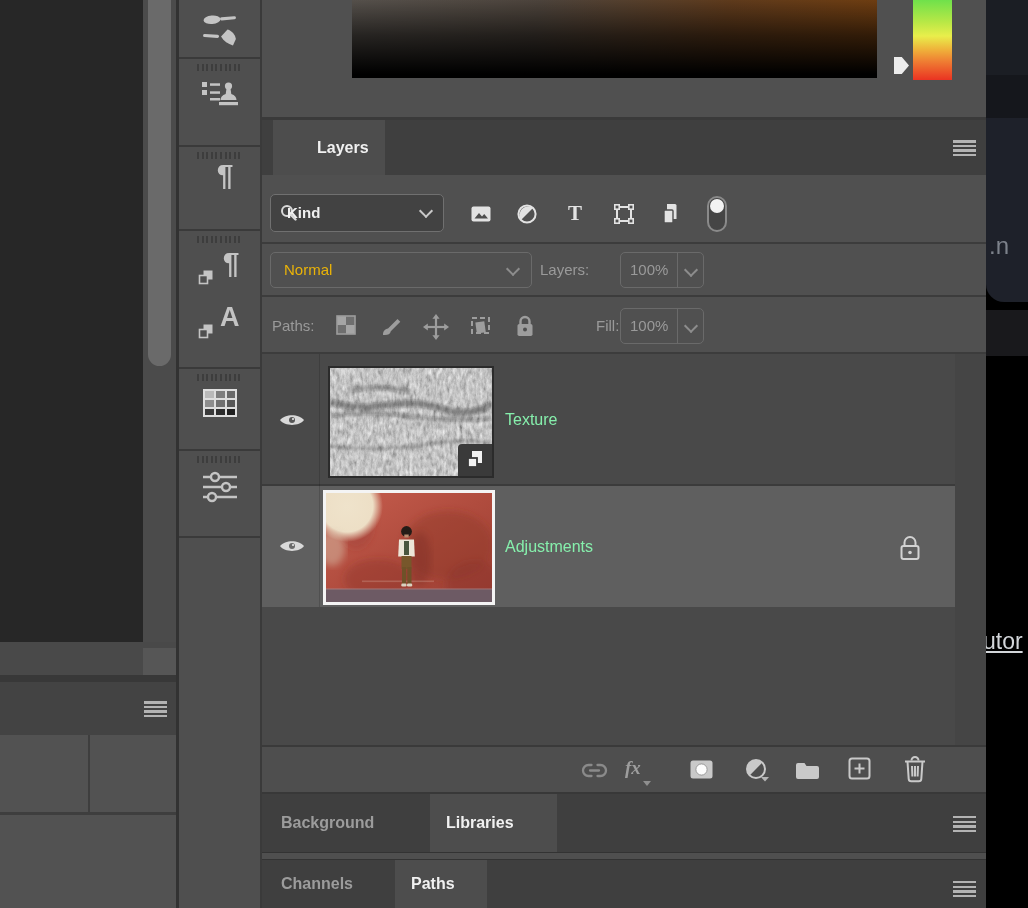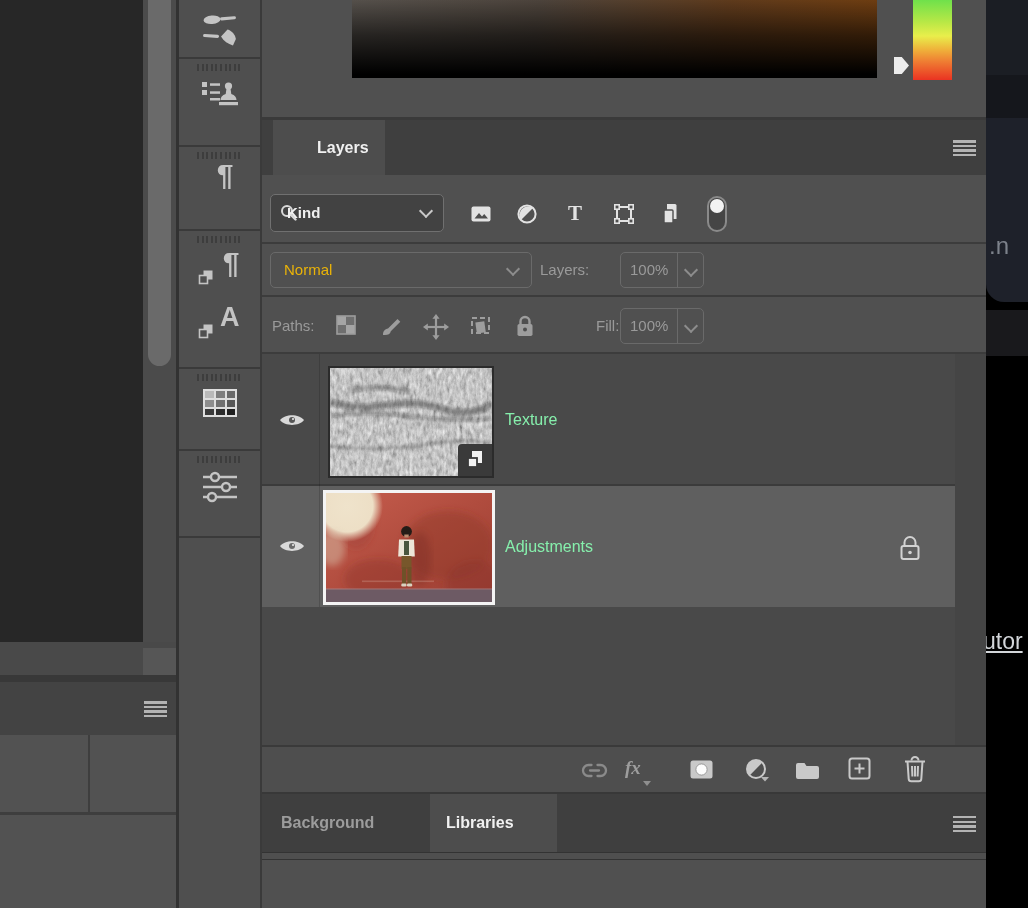--- a/index.html
+++ b/index.html
@@ -484,20 +484,27 @@
 
     <div class="abs tabs2-div"></div>
     <div class="abs tabbar adj-bar">
       <span class="tab-inactive">Background</span>
       <div class="tab lib-tab">
         <span>Libraries</span>
       </div>
       <span class="hamburger" style="left:691px;top:22px;"></span>
     </div>
     <div class="abs mid-strip"></div>
+    <div class="abs tabbar chan-bar">
+      <span class="tab-inactive">Channels</span>
+      <div class="tab paths-tab">
+        <span>Paths</span>
+      </div>
+      <span class="hamburger" style="left:691px;top:21px;"></span>
+    </div>
   </div>
 
   <div class="abs rightbg">
     <div class="rb-top"></div>
     <div class="rb-mid"></div>
     <div class="rb-card"></div>
     <span class="rb-frag1">.n</span>
     <div class="rb-strip">
       <span class="rb-frag2" style="position:absolute;">utor</span>
     </div>

